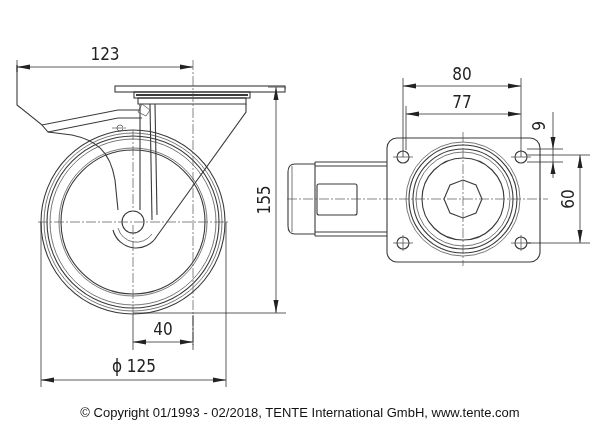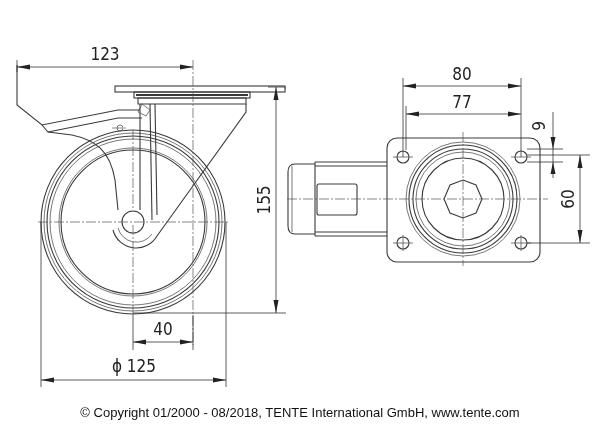--- a/index.html
+++ b/index.html
@@ -169,13 +169,13 @@
       <line class="dim" x1="527" y1="155" x2="590" y2="155"></line>
       <line class="dim" x1="527" y1="243" x2="590" y2="243"></line>
       <line class="dim" x1="580" y1="155" x2="580" y2="243"></line>
       <polygon class="arrow" points="580,155 577.5,168 582.5,168"></polygon>
       <polygon class="arrow" points="580,243 577.5,230 582.5,230"></polygon>
       <text class="dimtext" transform="translate(574,199) rotate(-90)" text-anchor="middle">60</text>
     </g>
   </g>
 </svg>
 
-<div id="copyright">© Copyright 01/2000 - 08/2018, TENTE International GmbH, www.tente.com</div>
+<div id="copyright">© Copyright 01/1993 - 02/2018, TENTE International GmbH, www.tente.com</div>
 
 </body></html>

